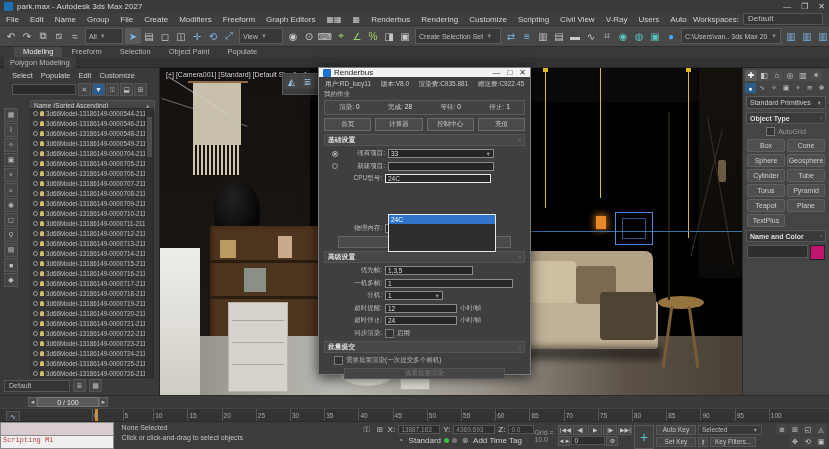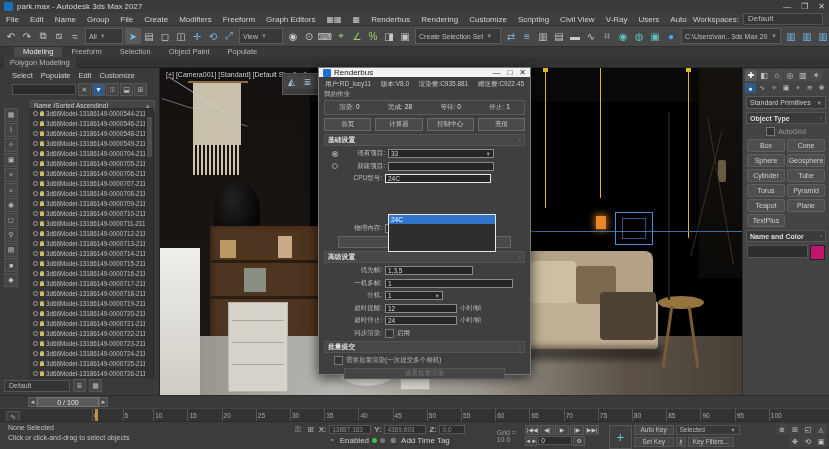--- a/index.html
+++ b/index.html
@@ -708,38 +708,42 @@
         <span>75</span>
         <span>80</span>
         <span>85</span>
         <span>90</span>
         <span>95</span>
         <span>100</span>
       </div>
   </div>
 
   <div class="r" id="statusbar">
+    <div id="listener">
+      <div class="rowa"></div>
+      <div class="rowb">Scripting Mi</div>
+    </div>
     <div id="prompts">
       <div>None Selected</div>
       <div>Click or click-and-drag to select objects</div>
     </div>
     <div id="coords">
       <div class="row1">
         <span class="sic">⚿</span>
         <span class="sic">⊞</span>
         <span>X:</span>
         <span class="xyz">13887.163</span>
         <span>Y:</span>
         <span class="xyz">4369.693</span>
         <span>Z:</span>
         <span class="xyz" style="width:26px;">0.0</span>
       </div>
       <div class="row2" style="padding-left:34px;">
         <span class="sic">◔</span>
-        <span>Enabled</span>
+        <span>Standard</span>
         <span class="grnled"></span>
         <span class="gryled"></span>
         <span class="sic">⊗</span>
         <span>Add Time Tag</span>
       </div>
     </div>
     <span style="width:30px;display:flex;align-items:center;justify-content:center;color:#9a9a9a;font-size:7px;">Grid = 10.0</span>
     <div id="playback">
       <div class="pr">
         <span class="pb">|◀◀</span>

